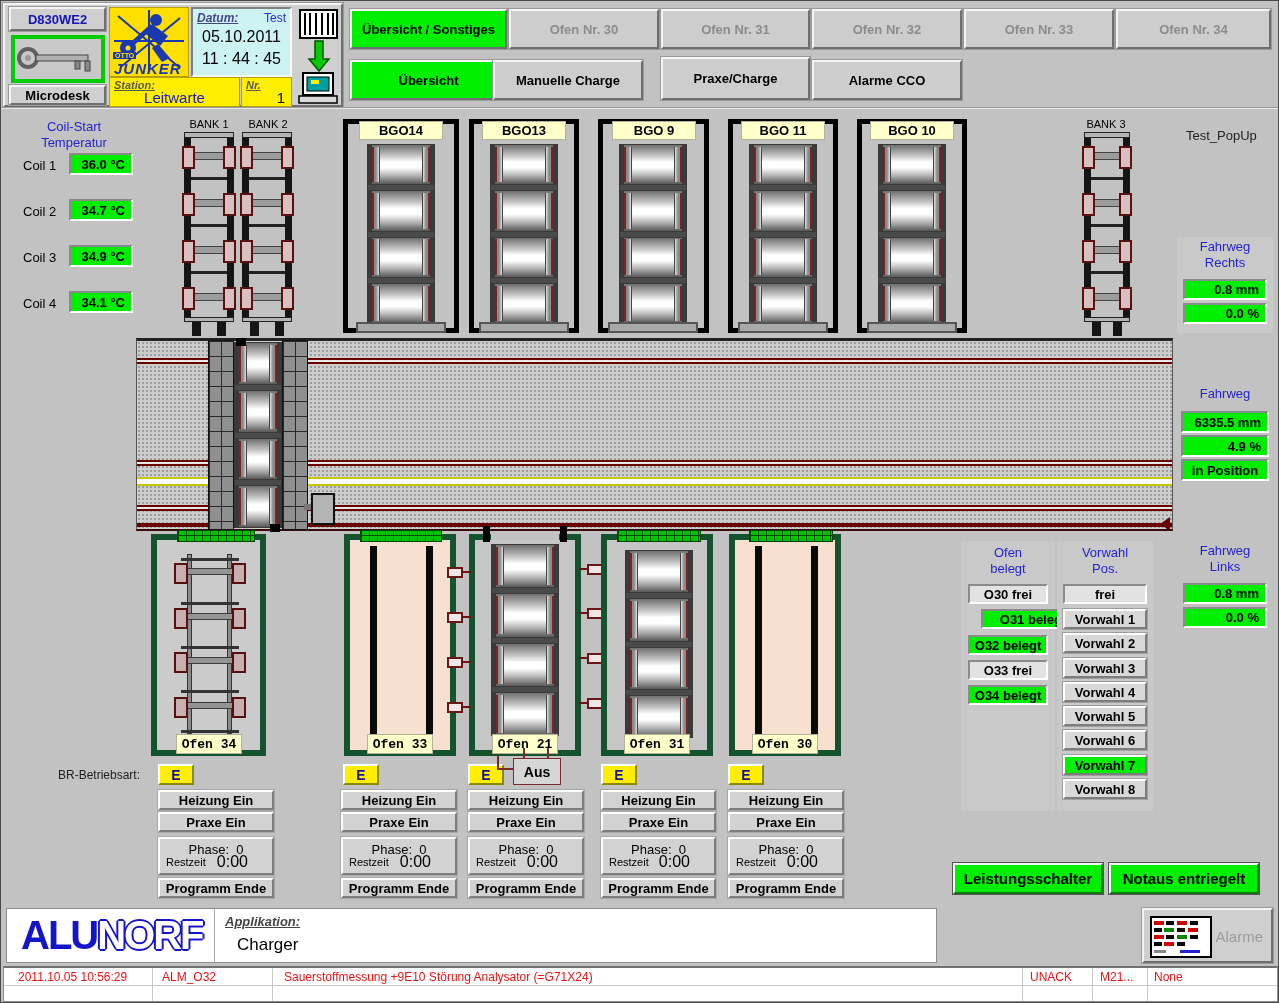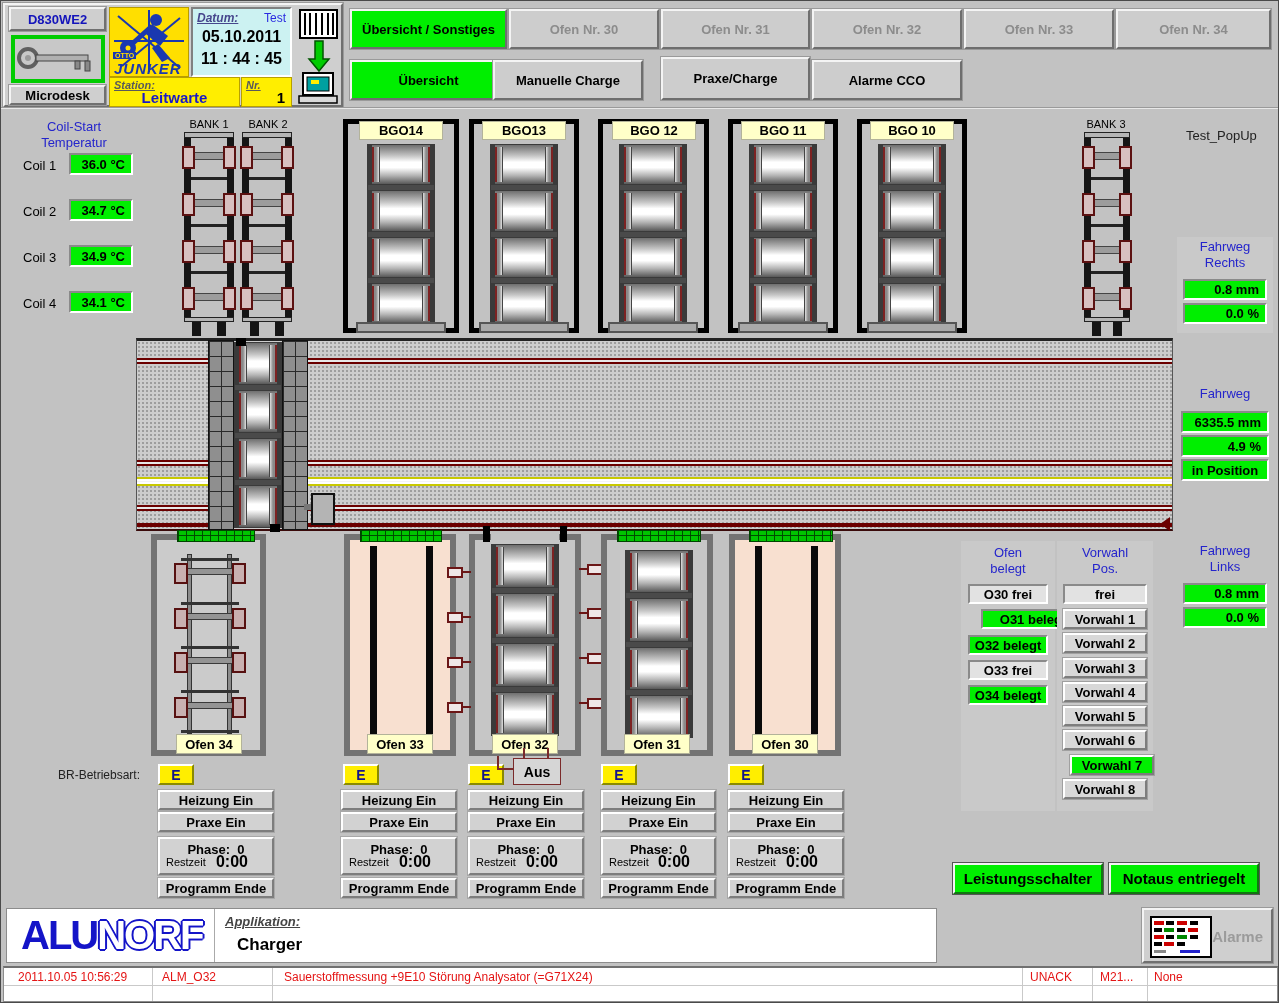--- a/index.html
+++ b/index.html
@@ -1,21 +1,21 @@
 <!DOCTYPE html>
 <html><head>
 <meta charset="utf-8">
 <style>
   html,body{margin:0;padding:0;background:#8a8a8a;}
   *{box-sizing:border-box;}
   .screen{position:relative;width:1279px;height:1003px;background:#c2c2c2;
           font-family:"Liberation Sans",sans-serif;overflow:hidden;border:1px solid #4a4a4a;}
   .abs{position:absolute;}
   .flexc{display:flex;align-items:center;justify-content:center;}
-  .b{font-weight:bold;}
+  .b{font-weight:normal;}
 
   
   .raised{background:#cfcfcf;border-top:2px solid #f4f4f4;border-left:2px solid #f4f4f4;
           border-bottom:2px solid #707070;border-right:2px solid #707070;outline:1px solid #9a9a9a;}
   .sunken{border-top:2px solid #808080;border-left:2px solid #808080;
           border-bottom:2px solid #ffffff;border-right:2px solid #ffffff;}
   .navbtn{font-size:13px;font-weight:bold;color:#8c8c8c;background:#cdcdcd;
           border-top:2px solid #f4f4f4;border-left:2px solid #f4f4f4;
           border-bottom:2px solid #6e6e6e;border-right:2px solid #6e6e6e;outline:1px solid #9a9a9a;}
   .navbtn.en{color:#000;}
@@ -56,21 +56,21 @@
          background-size:12px 15px;}
 
   .track{background-color:#cdcdcd;border-top:3px solid #222;border-bottom:2px solid #3a0a0a;
          border-left:1px solid #555;border-right:1px solid #555;
          background-image:radial-gradient(#9c9c9c .7px,transparent .9px);background-size:4px 4px;}
   .rail{position:absolute;left:0;right:0;height:6px;
         background:linear-gradient(#6b0000 0 2px,#e8e8e8 2px 4px,#6b0000 4px 6px);}
   .yline{position:absolute;left:0;right:0;height:9px;
         background:linear-gradient(#c8c800 0 2px,#ffffff 2px 4px,#f4f4f4 4px 5px,#ffffff 5px 7px,#c8c800 7px 9px);}
 
-  .oven{border:6px solid #737373;}
+  .oven{border:6px solid #14532d;font-family:Liberation Mono, monospace;}
   .doorstrip{background:#00c400;border:1px solid #004400;
      background-image:repeating-linear-gradient(90deg,rgba(0,70,0,.95) 0 1px,transparent 1px 8px),
                       linear-gradient(transparent 0 4px,rgba(0,70,0,.95) 4px 5px,transparent 5px);}
   .orail{position:absolute;width:5px;background:#8b8b8b;border:1px solid #333;}
   .tsh{position:absolute;height:3px;background:#333;}
   .db{position:absolute;height:7px;background:#949494;border:1px solid #3a3a3a;}
   .db::before{content:"";position:absolute;left:-12px;top:-6px;width:10px;height:17px;background:#c9b0b0;border:2px solid #571010;}
   .db::after{content:"";position:absolute;right:-12px;top:-6px;width:10px;height:17px;background:#c9b0b0;border:2px solid #571010;}
   .obar{position:absolute;width:7px;background:#0a0a0a;}
   .sensor{position:absolute;width:16px;height:11px;background:#efe6e6;border:2px solid #6b1616;}
@@ -258,21 +258,21 @@
       <div class="coil"></div>
         <div class="shelf"></div>
       <div class="coil"></div>
         <div class="shelf"></div>
       <div class="coil"></div>
     </div>
     <div class="abs base" style="left:5px;top:198px;width:90px;height:11px;"></div>
   </div>
 
   <div class="abs bgo" style="left:597px;top:118px;width:111px;height:214px;">
-    <div class="abs ylabel" style="left:9px;top:-3px;width:84px;height:19px;">BGO 12</div>
+    <div class="abs ylabel" style="left:9px;top:-3px;width:84px;height:19px;">BGO 9</div>
     <div class="abs stack" style="left:16px;top:20px;width:68px;height:180px;">
       <div class="coil"></div>
         <div class="shelf"></div>
       <div class="coil"></div>
         <div class="shelf"></div>
       <div class="coil"></div>
         <div class="shelf"></div>
       <div class="coil"></div>
     </div>
     <div class="abs base" style="left:5px;top:198px;width:90px;height:11px;"></div>
@@ -401,21 +401,21 @@
     <div class="abs" style="left:85px;top:-14px;width:7px;height:16px;background:#000;"></div>
     <div class="abs stack" style="left:16px;top:4px;width:68px;height:192px;">
       <div class="coil"></div>
         <div class="shelf"></div>
       <div class="coil"></div>
         <div class="shelf"></div>
       <div class="coil"></div>
         <div class="shelf"></div>
       <div class="coil"></div>
     </div>
-    <div class="abs ylabel" style="left:17px;bottom:-4px;width:66px;height:20px;">Ofen 32</div>
+    <div class="abs ylabel" style="left:17px;bottom:-4px;width:66px;height:20px;">Ofen 21</div>
   </div>
 
   <div class="sensor" style="left:446px;top:566px;"></div>
     <div class="sline" style="left:461px;top:570px;"></div>
   <div class="sensor" style="left:446px;top:611px;"></div>
     <div class="sline" style="left:461px;top:615px;"></div>
   <div class="sensor" style="left:446px;top:656px;"></div>
     <div class="sline" style="left:461px;top:660px;"></div>
   <div class="sensor" style="left:446px;top:701px;"></div>
     <div class="sline" style="left:461px;top:705px;"></div>
@@ -469,21 +469,21 @@
       <span>Vorwahl</span><br>
       <span>Pos.</span>
     </div>
     <div class="abs statebox frei" style="left:6px;top:43px;width:84px;height:20px;">frei</div>
     <div class="abs vbtn" style="left:6px;top:68px;width:84px;height:20px;">Vorwahl 1</div>
     <div class="abs vbtn" style="left:6px;top:92px;width:84px;height:20px;">Vorwahl 2</div>
     <div class="abs vbtn" style="left:6px;top:117px;width:84px;height:20px;">Vorwahl 3</div>
     <div class="abs vbtn" style="left:6px;top:141px;width:84px;height:20px;">Vorwahl 4</div>
     <div class="abs vbtn" style="left:6px;top:165px;width:84px;height:20px;">Vorwahl 5</div>
     <div class="abs vbtn" style="left:6px;top:189px;width:84px;height:20px;">Vorwahl 6</div>
-    <div class="abs vbtn on" style="left:6px;top:214px;width:84px;height:20px;margin-left:7px;">Vorwahl 7</div>
+    <div class="abs vbtn on" style="left:6px;top:214px;width:84px;height:20px;">Vorwahl 7</div>
     <div class="abs vbtn" style="left:6px;top:238px;width:84px;height:20px;">Vorwahl 8</div>
   </div>
 
   <div class="abs" style="left:57px;top:767px;font-size:12px;color:#222;">BR-Betriebsart:</div>
   <div class="abs ebtn" style="left:157px;top:763px;width:36px;height:21px;">E</div>
   <div class="abs ebtn" style="left:342px;top:763px;width:36px;height:21px;">E</div>
   <div class="abs ebtn" style="left:467px;top:763px;width:36px;height:21px;">E</div>
   <div class="abs ebtn" style="left:600px;top:763px;width:36px;height:21px;">E</div>
   <div class="abs ebtn" style="left:727px;top:763px;width:36px;height:21px;">E</div>
 

